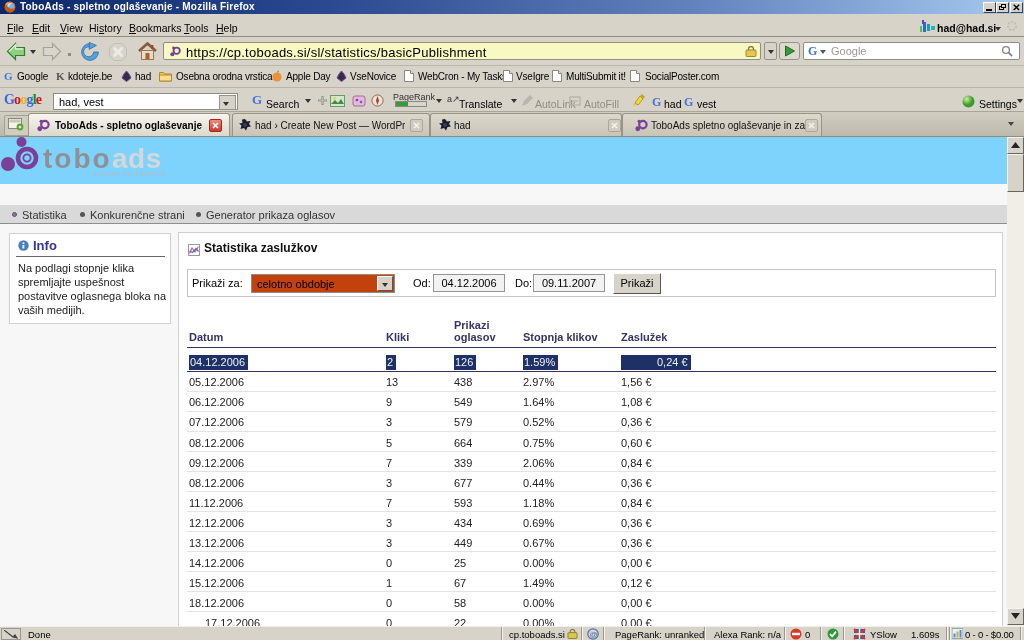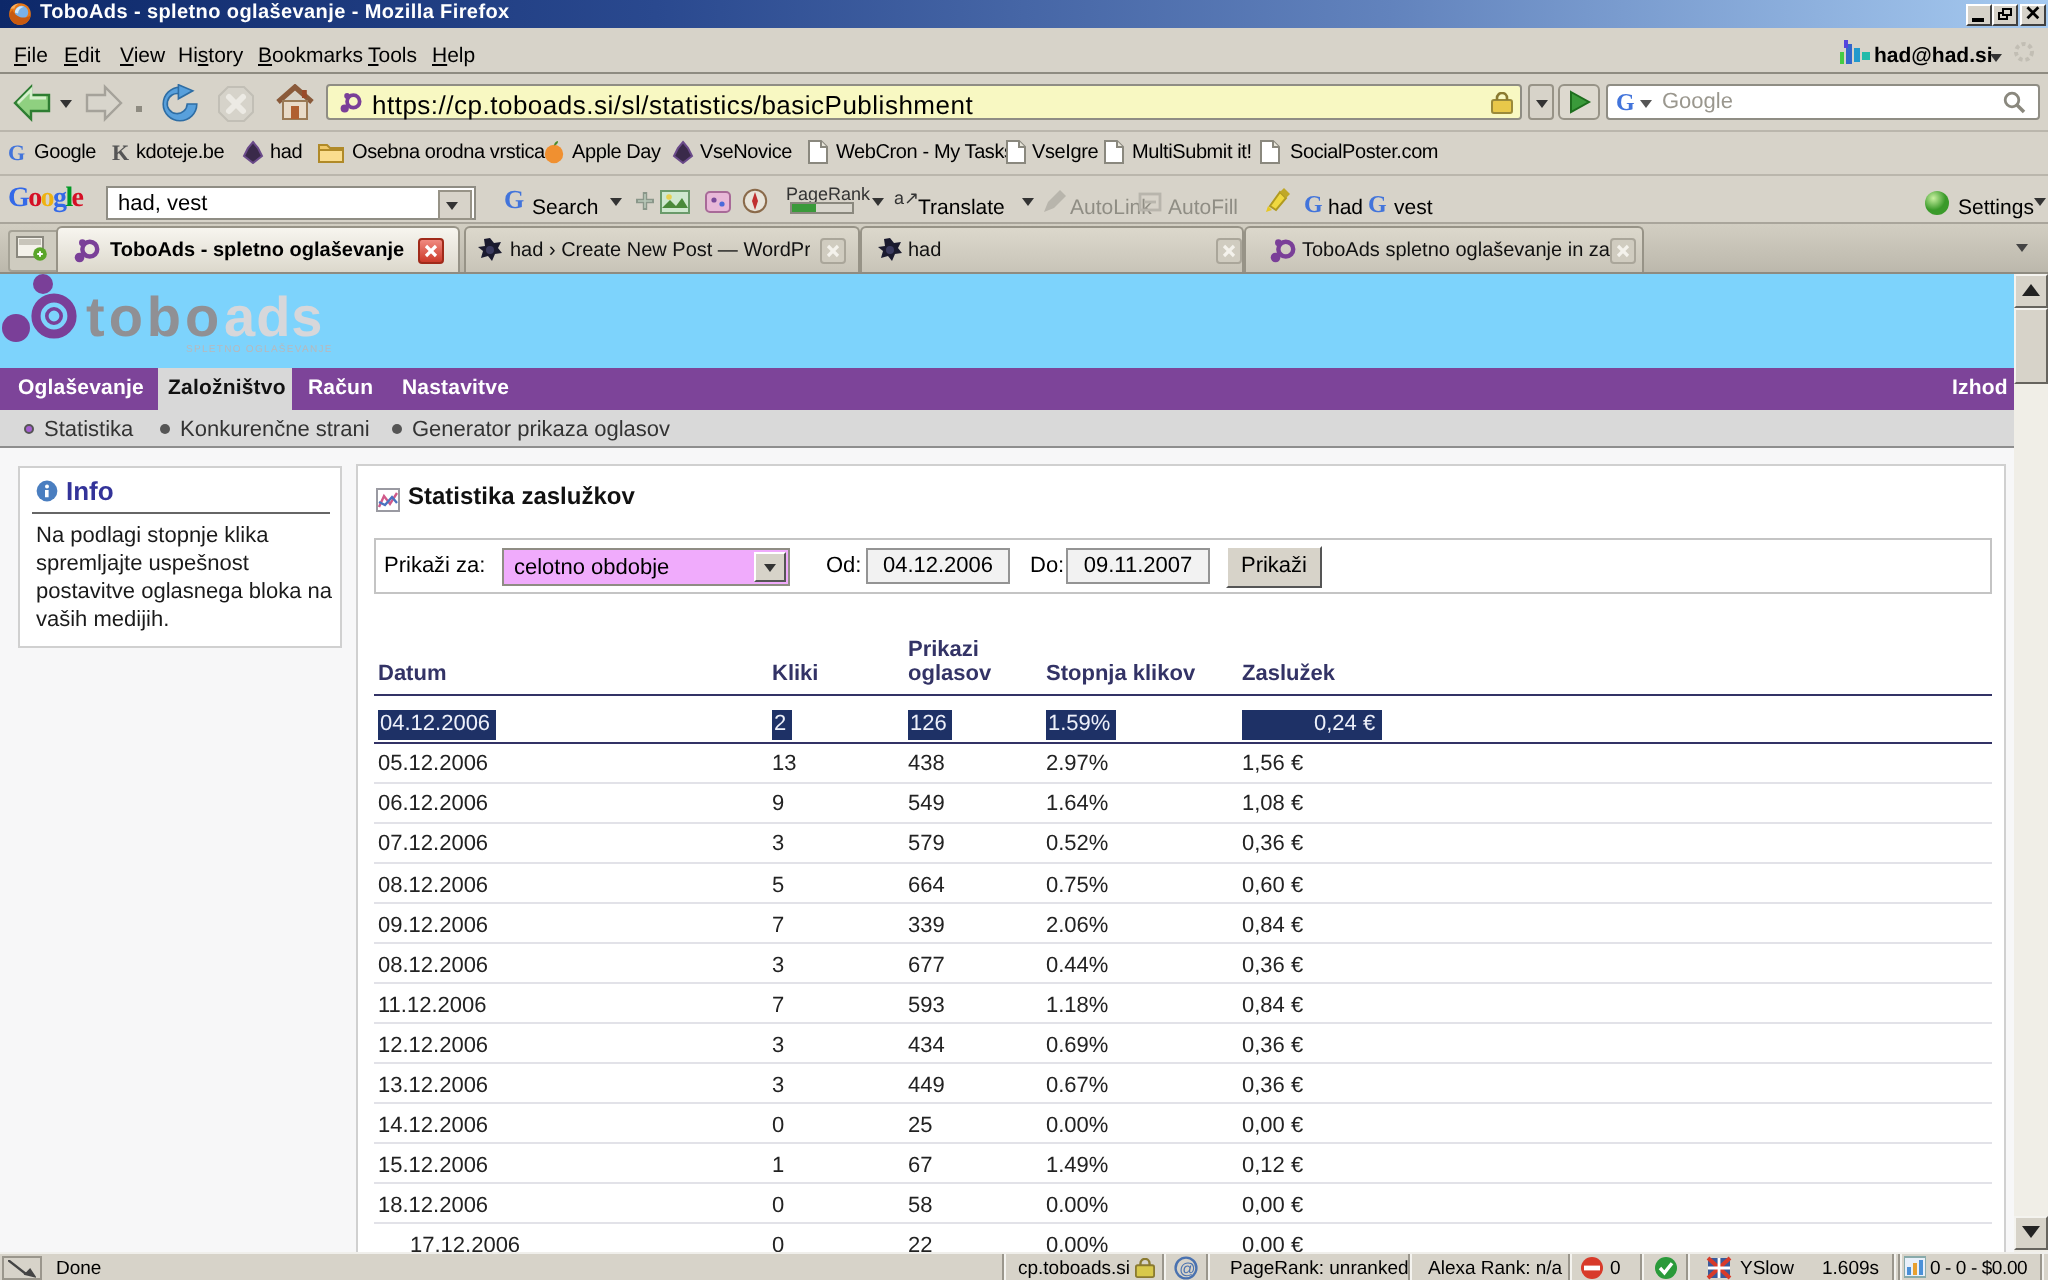--- a/index.html
+++ b/index.html
@@ -318,28 +318,20 @@
     <svg class="abs" style="left:0;top:0" width="170" height="47" viewBox="0 0 170 47">
       <circle cx="27" cy="21" r="9" fill="none" stroke="#7a3f98" stroke-width="4.6"></circle>
       <circle cx="27" cy="21" r="3.6" fill="none" stroke="#7a3f98" stroke-width="1.8"></circle>
       <circle cx="21.5" cy="5" r="5" fill="#7a3f98"></circle>
       <circle cx="8" cy="27" r="7" fill="#7a3f98"></circle>
       <text x="43" y="31" font-family="Liberation Sans" font-weight="bold" font-size="28" letter-spacing="2" fill="#909094">tobo</text>
       <text x="112" y="31" font-family="Liberation Sans" font-weight="bold" font-size="28" letter-spacing="0.5" fill="#d7d7da">ads</text>
       <text x="93" y="39" font-family="Liberation Sans" font-size="5" letter-spacing="0.65" fill="#b8b8bb">SPLETNO OGLAŠEVANJE</text>
     </svg>
   </div>
-  <div class="abs" id="pnav">
-    <span class="pnavitem" style="left:9px;">Oglaševanje</span>
-    <div class="abs" style="left:79px;top:0;width:67px;height:21px;background:#d8d8d8;"></div>
-    <span class="pnavitem" style="left:84px;color:#111;">Založništvo</span>
-    <span class="pnavitem" style="left:154px;">Račun</span>
-    <span class="pnavitem" style="left:201px;">Nastavitve</span>
-    <span class="pnavitem" style="left:976px;">Izhod</span>
-  </div>
   <div class="abs" id="subnav">
     <span class="dot" style="left:12px;top:7px;background:#a45fd0;border:1px solid #555;box-sizing:border-box;"></span>
     <span class="snavitem" style="left:22px;">Statistika</span>
     <span class="dot" style="left:80px;top:7px;background:#555;"></span>
     <span class="snavitem" style="left:90px;">Konkurenčne strani</span>
     <span class="dot" style="left:196px;top:7px;background:#555;"></span>
     <span class="snavitem" style="left:206px;">Generator prikaza oglasov</span>
   </div>
   <div class="abs" id="sidebox">
     <svg class="abs" style="left:8px;top:6px" width="11" height="11" viewBox="0 0 11 11">
@@ -352,21 +344,21 @@
   </div>
   <div class="abs" id="contentbox">
     <svg class="abs" style="left:9px;top:11px" width="12" height="12" viewBox="0 0 12 12">
         <rect x=".5" y=".5" width="11" height="11" fill="#fff" stroke="#9a9aa2"></rect>
         <path d="M1.5 9.5 L4 4 7 8 10.5 2.5" fill="none" stroke="#d05a8a" stroke-width="1.2"></path>
         <path d="M1.5 7 L4.5 8.5 8 4.5 10.5 7.5" fill="none" stroke="#4a72c0" stroke-width="1.2"></path>
       </svg>
     <span class="abs" style="left:25px;top:8px;font-size:12px;font-weight:bold;color:#111;">Statistika zaslužkov</span>
     <div class="abs" style="left:8px;top:36px;width:809px;height:28px;border:1px solid #c4c4c4;box-sizing:border-box;">
       <span class="flabel" style="left:4px;">Prikaži za:</span>
-      <div class="abs" style="left:63px;top:4px;width:144px;height:19px;background:#f0abfc;border:1px solid #8f8d84;box-sizing:border-box;">
+      <div class="abs" style="left:63px;top:4px;width:144px;height:19px;background:#c2410c;border:1px solid #8f8d84;box-sizing:border-box;">
         <span style="position:absolute;left:5px;top:3px;font-size:11px;">celotno obdobje</span>
         <div style="position:absolute;right:1px;top:1px;width:16px;height:15px;background:#d7d3c9;border-top:1px solid #fff;border-left:1px solid #fff;border-right:1px solid #555;border-bottom:1px solid #555;box-sizing:border-box;"><span class="arr" style="margin:5px 0 0 4px;"></span></div>
       </div>
       <span class="flabel" style="left:225px;">Od:</span>
       <div class="finput" style="left:245px;width:72px;">04.12.2006</div>
       <span class="flabel" style="left:327px;">Do:</span>
       <div class="finput" style="left:345px;width:72px;">09.11.2007</div>
       <div class="abs" style="left:425px;top:3px;width:48px;height:21px;background:#d7d3c9;border-top:1px solid #fff;border-left:1px solid #fff;border-right:1px solid #555;border-bottom:1px solid #555;box-sizing:border-box;font-size:11px;text-align:center;line-height:19px;">Prikaži</div>
     </div>
     <span class="th" style="left:10px;top:98px;">Datum</span>

